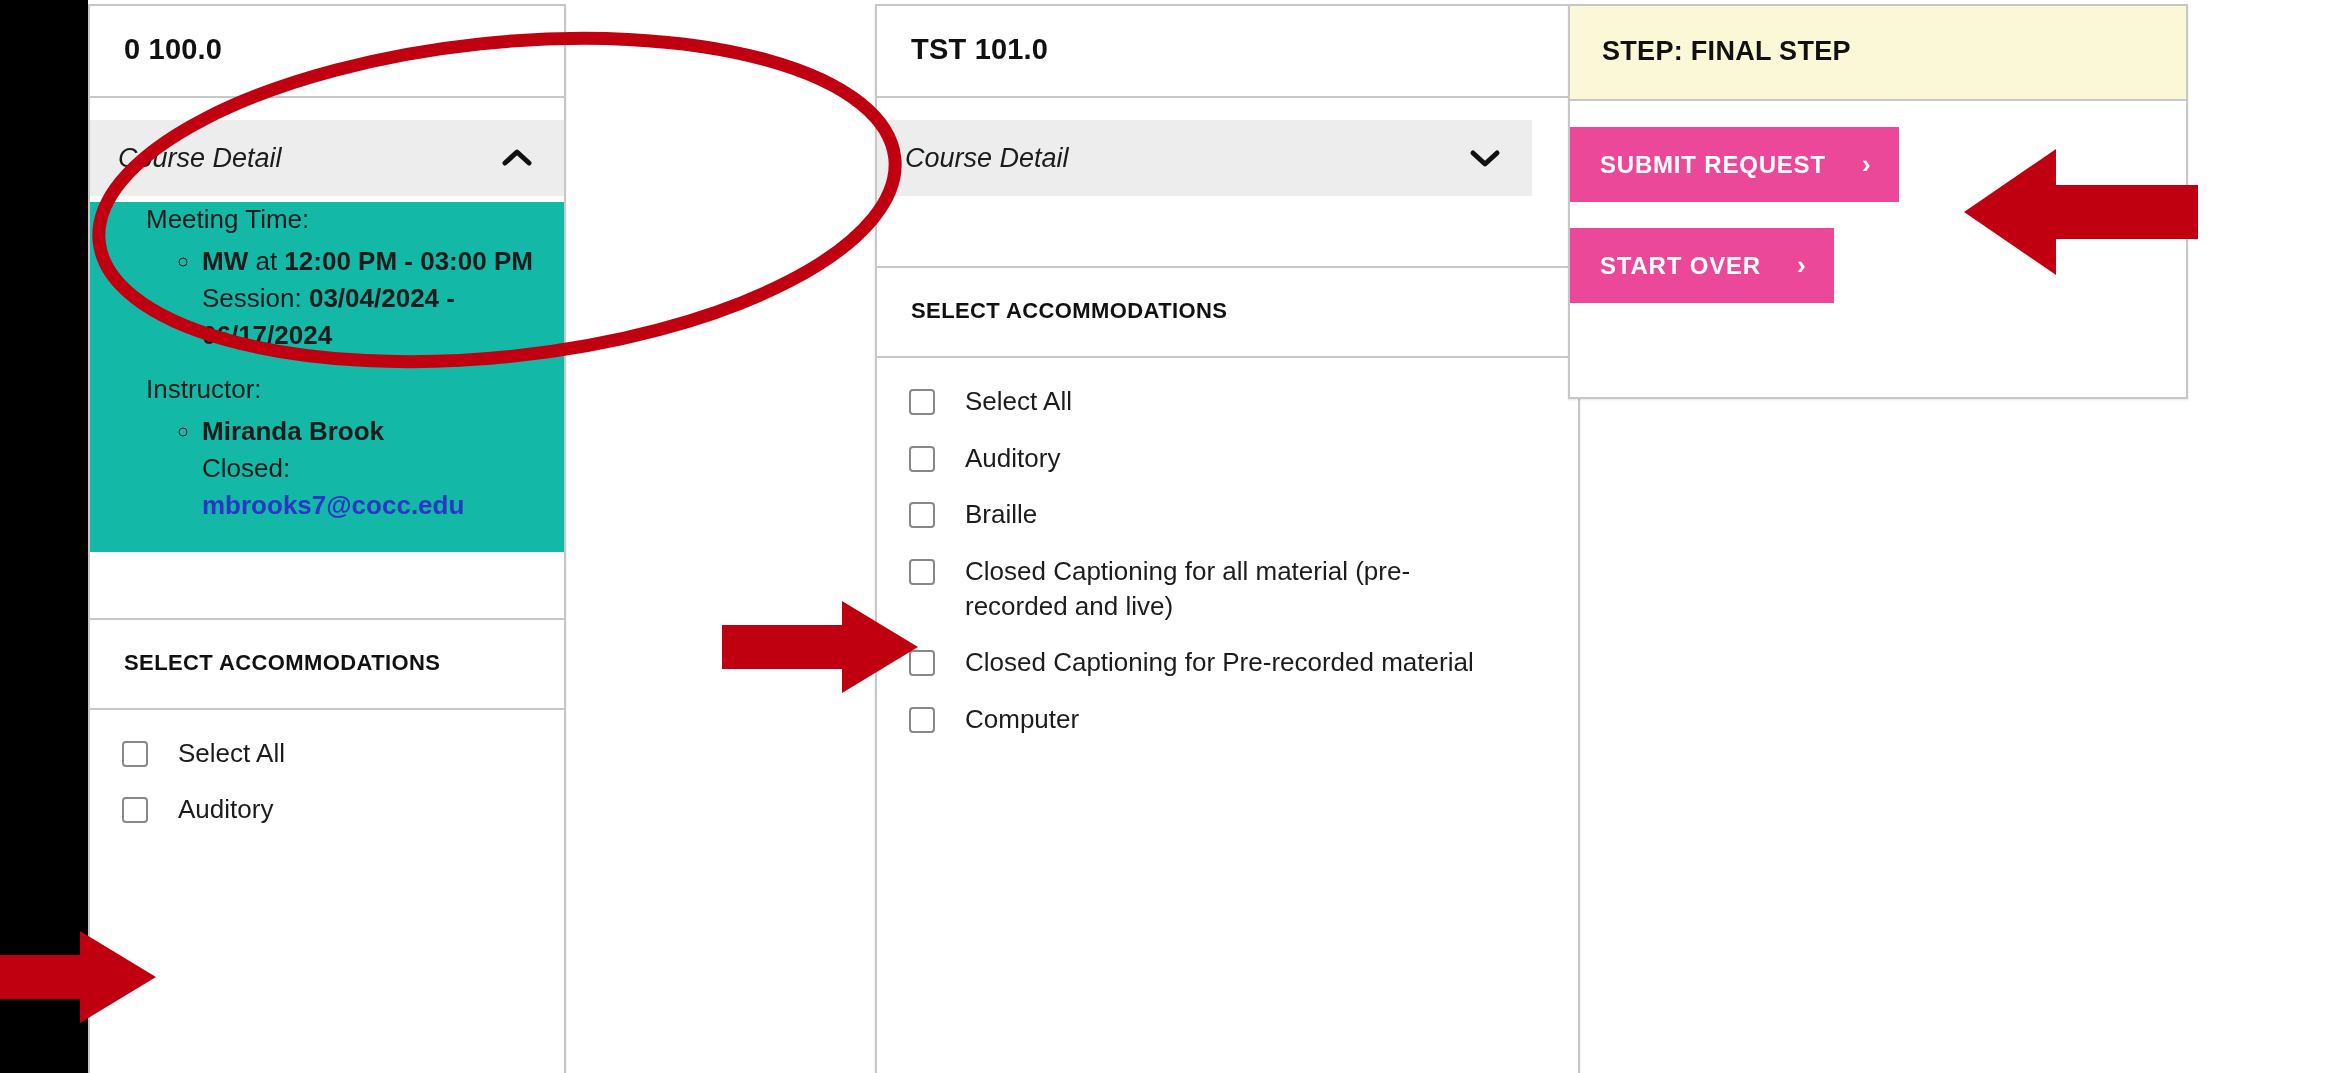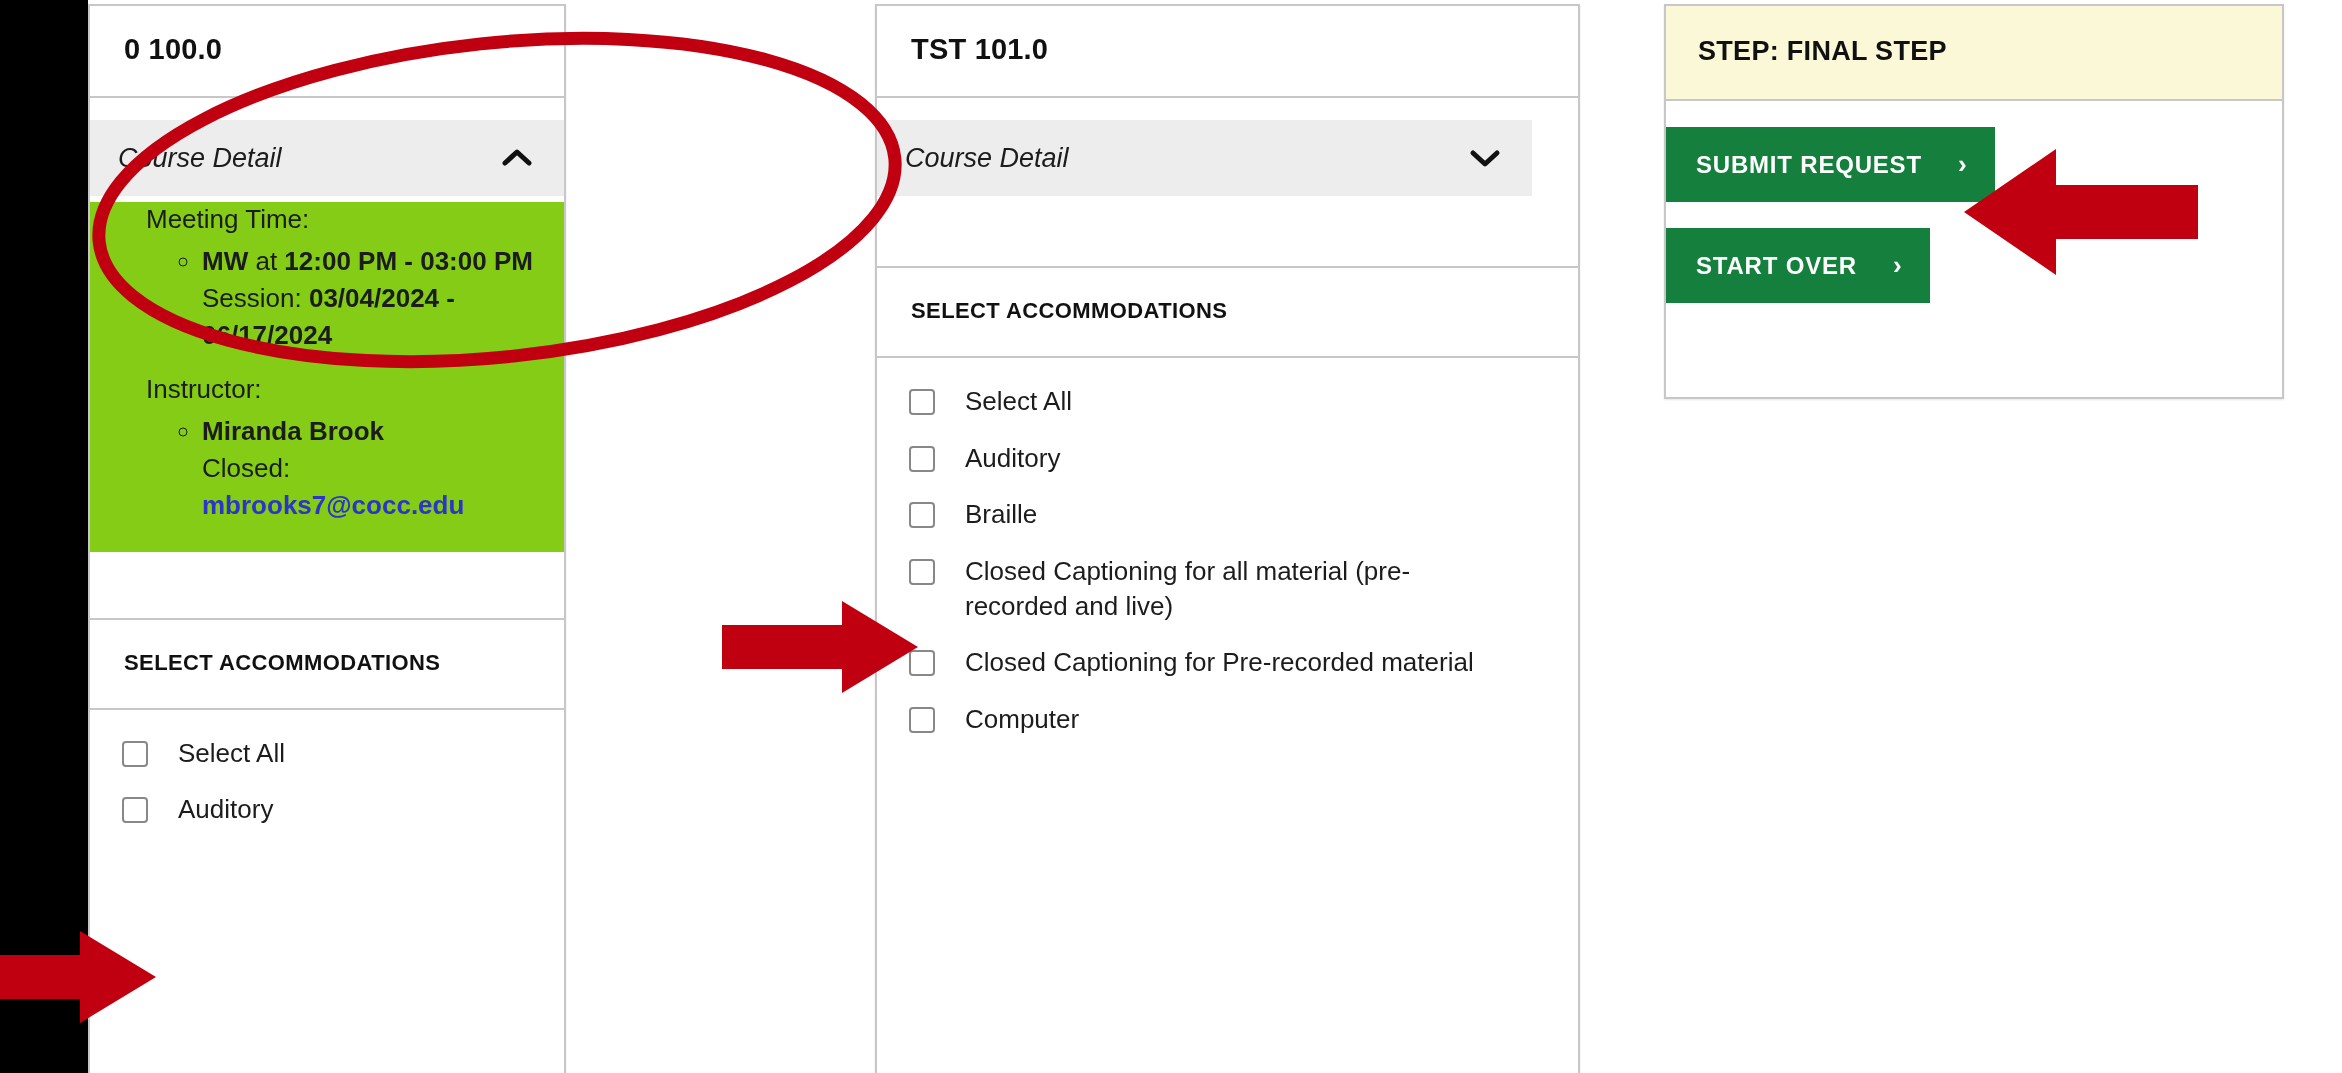--- a/index.html
+++ b/index.html
@@ -42,21 +42,21 @@
   }
   .accordion-label {
     font-size: 27px; font-style: italic; color: #1c1c1c; line-height: 1.2;
   }
   .chev {
     width: 34px; height: 24px; flex: 0 0 34px; position: relative; margin-top: 4px;
   }
   .chev svg { display: block; }
 
   .detail-panel {
-    background: #84cc16;
+    background: #14b8a6;
     padding: 0 30px 24px 28px;
   }
   .detail-section-label {
     font-size: 26px; color: #1c1c1c; margin: 6px 0 6px 28px; line-height: 1.35;
   }
   .detail-list { list-style: circle; margin: 4px 0 18px 84px; padding: 0; }
   .detail-list li {
     font-size: 26px; color: #1c1c1c; line-height: 1.42; margin-bottom: 2px;
   }
   .detail-list li b { font-weight: bold; }
@@ -93,21 +93,21 @@
     background: #fbf8d8;
     padding: 30px 32px 32px 32px;
     border-bottom: 2px solid #c7c7c7;
   }
   .step-head-title {
     font-size: 27px; font-weight: bold; color: #111111; letter-spacing: .3px;
   }
   .step-body { padding: 26px 0 28px 0; }
   .blk-btn {
     display: flex; align-items: center;
-    background: #15803d; color: #ffffff;
+    background: #ec4899; color: #ffffff;
     font-size: 24px; font-weight: bold; letter-spacing: .8px;
     padding: 22px 28px 22px 30px;
     margin-bottom: 26px; width: max-content;
     cursor: pointer; border: none;
     font-family: "Liberation Sans", sans-serif;
   }
   .blk-btn .bchev { margin-left: 36px; font-size: 26px; font-weight: bold; }
 
   
   .anno { position: absolute; pointer-events: none; }
@@ -218,21 +218,21 @@
           <div class="check-label">Closed Captioning for Pre-recorded material</div>
         </div>
         <div class="check-row">
           <div class="cbox"></div>
           <div class="check-label">Computer</div>
         </div>
       </div>
     </div>
   </div>
 
-  <div class="card" style="left:1664px; top:4px; width:620px; height:395px;">
+  <div class="card" style="left:1568px; top:4px; width:620px; height:395px;">
 
     <div class="step-head">
       <div class="step-head-title">STEP: FINAL STEP</div>
     </div>
 
     <div class="step-body">
       <button class="blk-btn">
         <span>SUBMIT REQUEST</span>
         <span class="bchev">›</span>
       </button>

